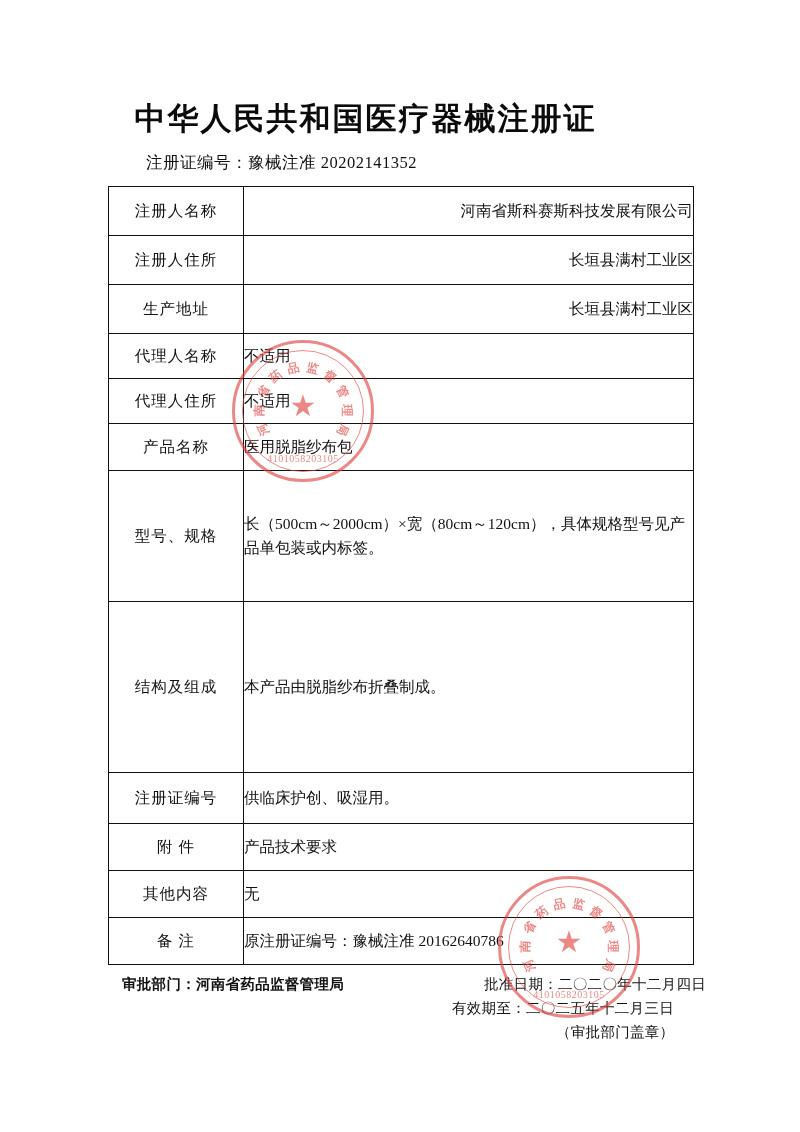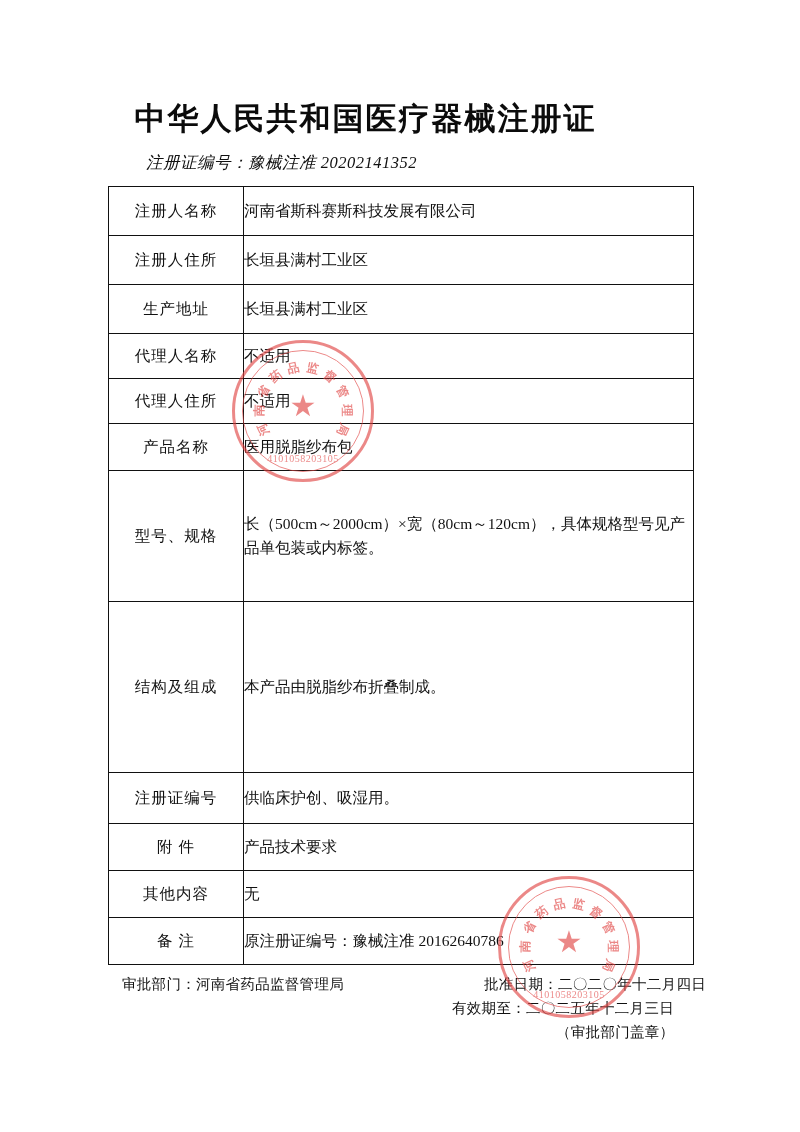--- a/index.html
+++ b/index.html
@@ -35,21 +35,20 @@
     color: #0b0b0b;
   }
 
   .reg-no {
     position: absolute;
     top: 152px;
     left: 146px;
     font-size: 16.5px;
     letter-spacing: 0.5px;
     color: #111111;
-    font-style: italic;
   }
 
   table.main {
     position: absolute;
     top: 186px;
     left: 108px;
     width: 586px;
     border-collapse: collapse;
     table-layout: fixed;
   }
@@ -70,40 +69,41 @@
   td.value {
     padding-left: 12px;
     padding-right: 8px;
     line-height: 1.55;
   }
   .label-spaced {
     letter-spacing: 7px;
     padding-left: 7px;
   }
 
-  .r-h48 { height: 48px; }
+  .r-h48 { height: 48px; text-align: right; }
   .r-h44 { height: 44px; }
   .r-h46 { height: 46px; }
   .r-h130 { height: 130px; }
   .r-h170 { height: 170px; }
   .r-h50 { height: 50px; }
 
   .footer {
     position: absolute;
     left: 0;
     top: 975px;
     width: 800px;
     font-size: 14.5px;
     color: #111111;
   }
   .footer .left {
     position: absolute;
     left: 122px;
     top: 0;
     letter-spacing: 0.3px;
+    font-weight: bold;
   }
   .footer .right1 {
     position: absolute;
     left: 452px;
     top: 0;
     letter-spacing: 0.3px;
     margin-left: 32px;
   }
   .footer .right2 {
     position: absolute;

